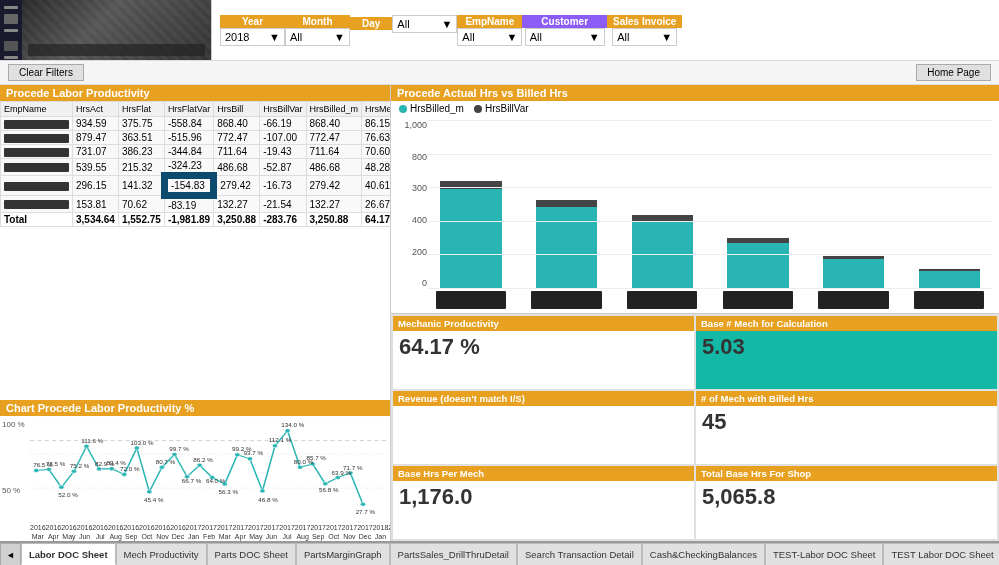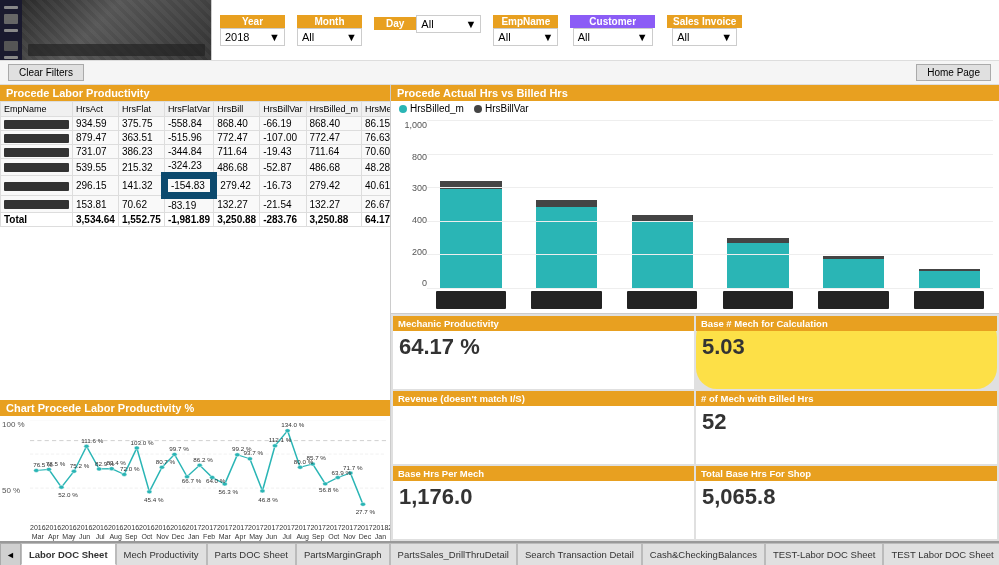--- a/index.html
+++ b/index.html
@@ -25,21 +25,21 @@
       <div style="width:14px;height:10px;background:#555;border-radius:1px;margin-top:4px;"></div>
       <div style="width:14px;height:3px;background:#888;border-radius:1px;"></div>
     </div>
 
     <div style="width:190px; min-height:60px; background:linear-gradient(135deg,#2a2a2a 0%,#555 40%,#333 100%); border-right:1px solid #ccc; flex-shrink:0; position:relative; overflow:hidden;">
       <div style="position:absolute;inset:0;background:repeating-linear-gradient(45deg,transparent,transparent 4px,rgba(255,255,255,0.04) 4px,rgba(255,255,255,0.04) 8px);"></div>
       <div style="position:absolute; bottom:4px; left:6px; right:6px; height:12px; background:#222; opacity:0.7; border-radius:1px;"></div>
     </div>
 
     <div style="flex:1; display:flex; flex-direction:column; justify-content:center; padding:4px 8px; gap:2px;">
-      <div style="display:flex; gap:12px; align-items:flex-start;">
+      <div style="display:flex; gap:0; align-items:flex-start;">
 
         <div style="display:flex;flex-direction:column;align-items:center;">
           <div style="background:#e8a020;color:white;font-size:10px;font-weight:bold;padding:1px 12px;text-align:center;width:100%;">Year</div>
           <div style="border:1px solid #ccc;background:white;padding:2px 4px;font-size:11px;display:flex;align-items:center;gap:4px;min-width:65px;justify-content:space-between;cursor:pointer;">
             <span>2018</span>
             <span>▼</span>
           </div>
         </div>
 
         <div style="display:flex;flex-direction:column;align-items:center;">
@@ -395,32 +395,32 @@
       </div>
     </div>
 
     <div style="grid-column:2;grid-row:2;background:#e0e0e0;display:grid;grid-template-columns:1fr 1fr;grid-template-rows:auto auto auto;gap:2px;padding:2px;overflow:hidden;">
 
       <div style="background:white;">
         <div style="background:#e8a020;color:white;font-size:9.5px;font-weight:bold;padding:2px 5px;">Mechanic Productivity</div>
         <div style="font-size:22px;font-weight:bold;color:#333;padding:3px 6px;">64.17 %</div>
       </div>
 
-      <div style="background:#fde047;border-radius:21px;">
+      <div style="background:#14b8a6;">
         <div style="background:#e8a020;color:white;font-size:9.5px;font-weight:bold;padding:2px 5px;">Base # Mech for Calculation</div>
         <div style="font-size:22px;font-weight:bold;color:#333;padding:3px 6px;">5.03</div>
       </div>
 
       <div style="background:white;">
         <div style="background:#e8a020;color:white;font-size:9.5px;font-weight:bold;padding:2px 5px;">Revenue (doesn't match I/S)</div>
       </div>
 
       <div style="background:white;">
         <div style="background:#e8a020;color:white;font-size:9.5px;font-weight:bold;padding:2px 5px;"># of Mech with Billed Hrs</div>
-        <div style="font-size:22px;font-weight:bold;color:#333;padding:3px 6px;">52</div>
+        <div style="font-size:22px;font-weight:bold;color:#333;padding:3px 6px;">45</div>
       </div>
 
       <div style="background:white;">
         <div style="background:#e8a020;color:white;font-size:9.5px;font-weight:bold;padding:2px 5px;">Base Hrs Per Mech</div>
         <div style="font-size:22px;font-weight:bold;color:#333;padding:3px 6px;">1,176.0</div>
       </div>
 
       <div style="background:white;">
         <div style="background:#e8a020;color:white;font-size:9.5px;font-weight:bold;padding:2px 5px;">Total Base Hrs For Shop</div>
         <div style="font-size:22px;font-weight:bold;color:#333;padding:3px 6px;">5,065.8</div>

